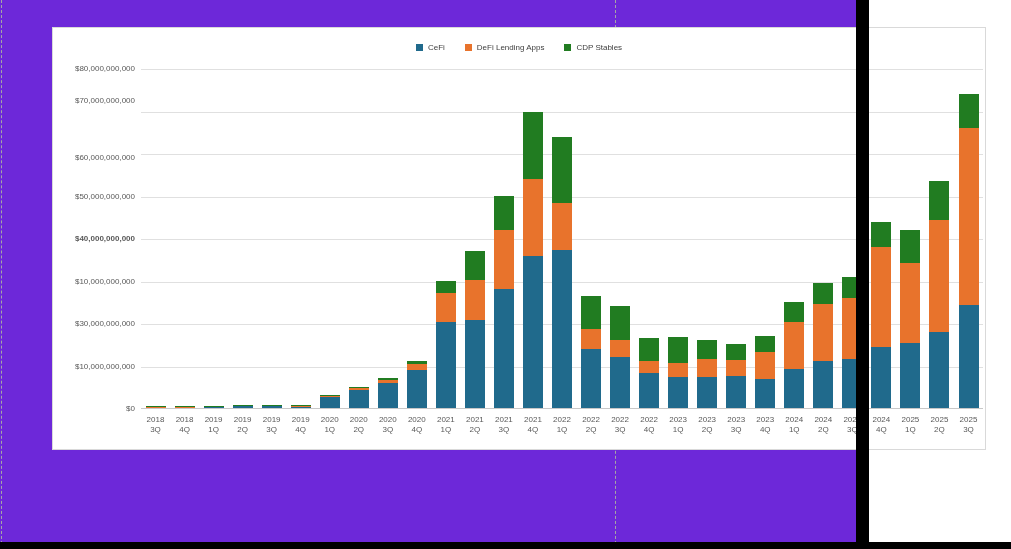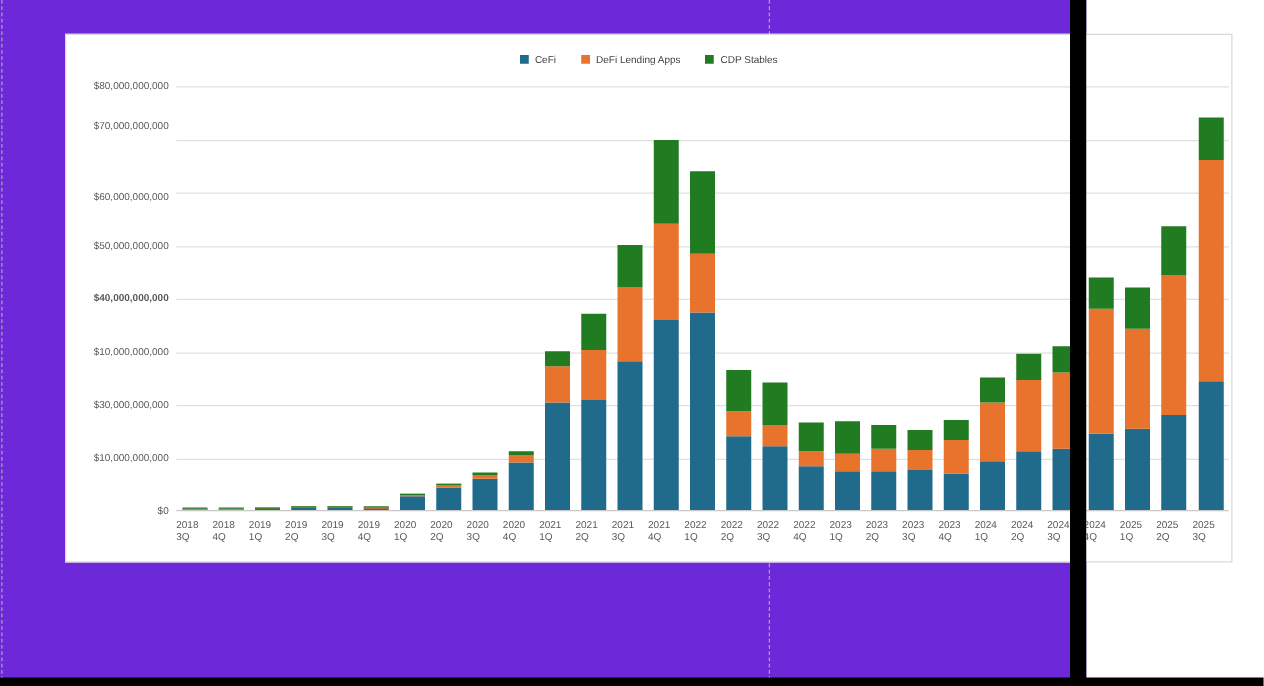--- a/index.html
+++ b/index.html
@@ -27,21 +27,21 @@
           border-bottom:1px solid #c8c8c8; }
   .gridline { position:absolute; left:0; width:100%; height:0;
               border-top:1px solid #e0e0e0; }
   .bar-seg { position:absolute; width:20px; }
 
   .ylabels { position:absolute; left:0; top:41px; width:82px; height:340px; }
   .ylabel  { position:absolute; right:0; width:100%; text-align:right;
              font-size:8px; color:#595959; line-height:10px; }
 
   .xlabels { position:absolute; left:88px; top:387px; width:842px; height:24px; }
-  .xlabel  { position:absolute; top:0; font-size:8px;
+  .xlabel  { position:absolute; top:0; text-align:center; font-size:8px;
              color:#595959; line-height:10px; white-space:nowrap; }
 </style>
 </head>
 <body>
 
 <div class="stage">
   <div class="guide" style="left:1px"></div>
   <div class="guide" style="left:615px"></div>
 
   <div class="panel">

